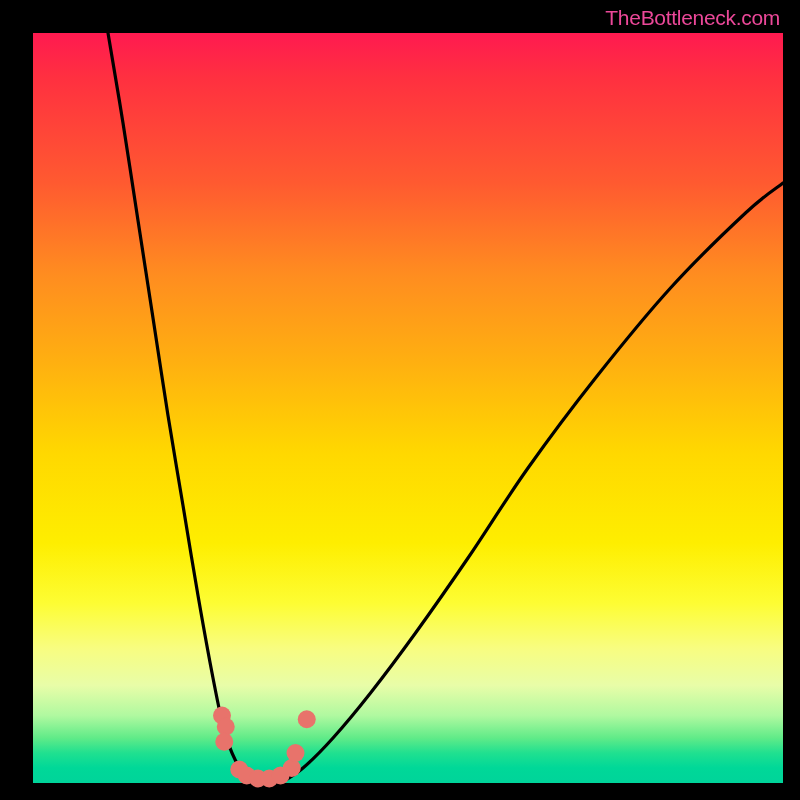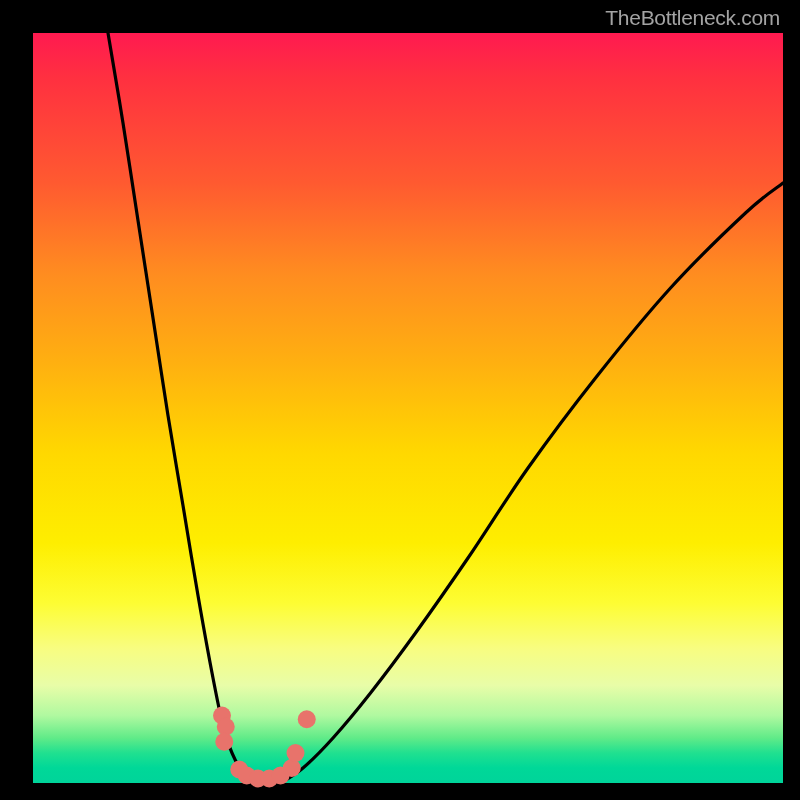--- a/index.html
+++ b/index.html
@@ -33,21 +33,21 @@
       #60eb88 94%,
       #20e090 96%,
       #00d898 98%,
       #00d49a 100%
     );
   }
   .watermark {
     position: absolute;
     top: 6px;
     right: 20px;
-    color: #a3a3a3;
+    color: #ec4899;
     font-size: 21px;
     font-weight: 500;
     letter-spacing: -0.3px;
   }
   svg.curves {
     position: absolute;
     left: 0;
     top: 0;
     width: 750px;
     height: 750px;

